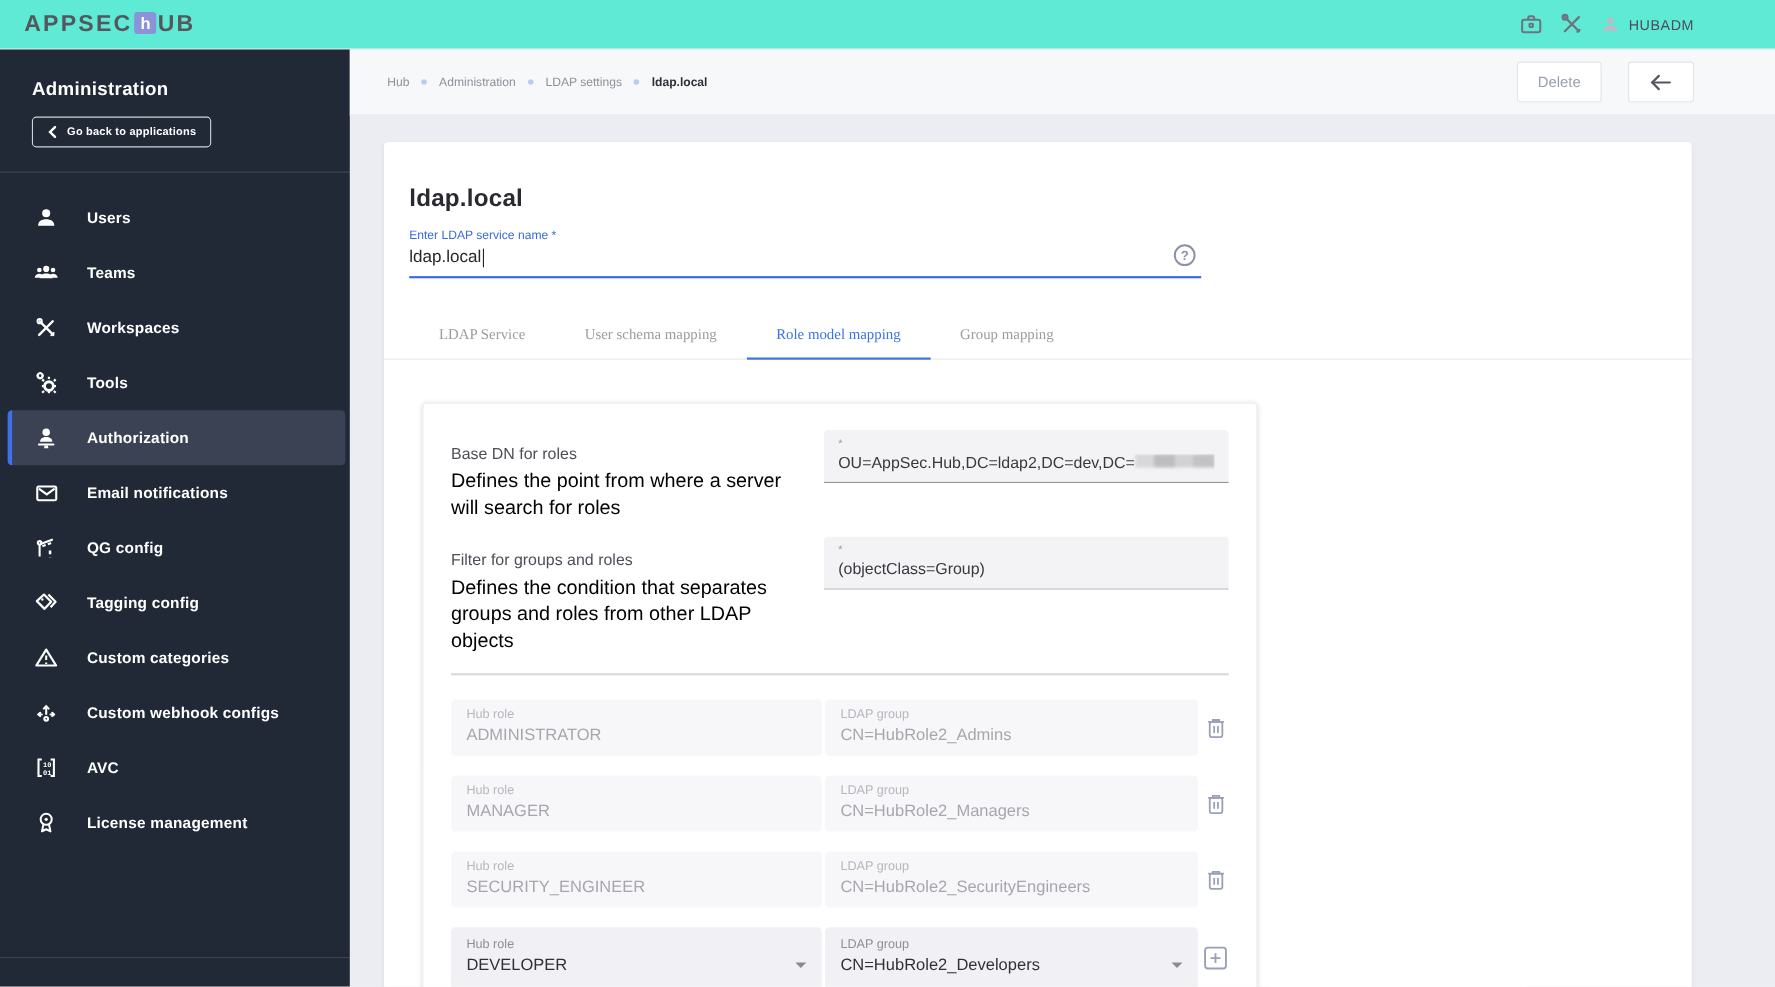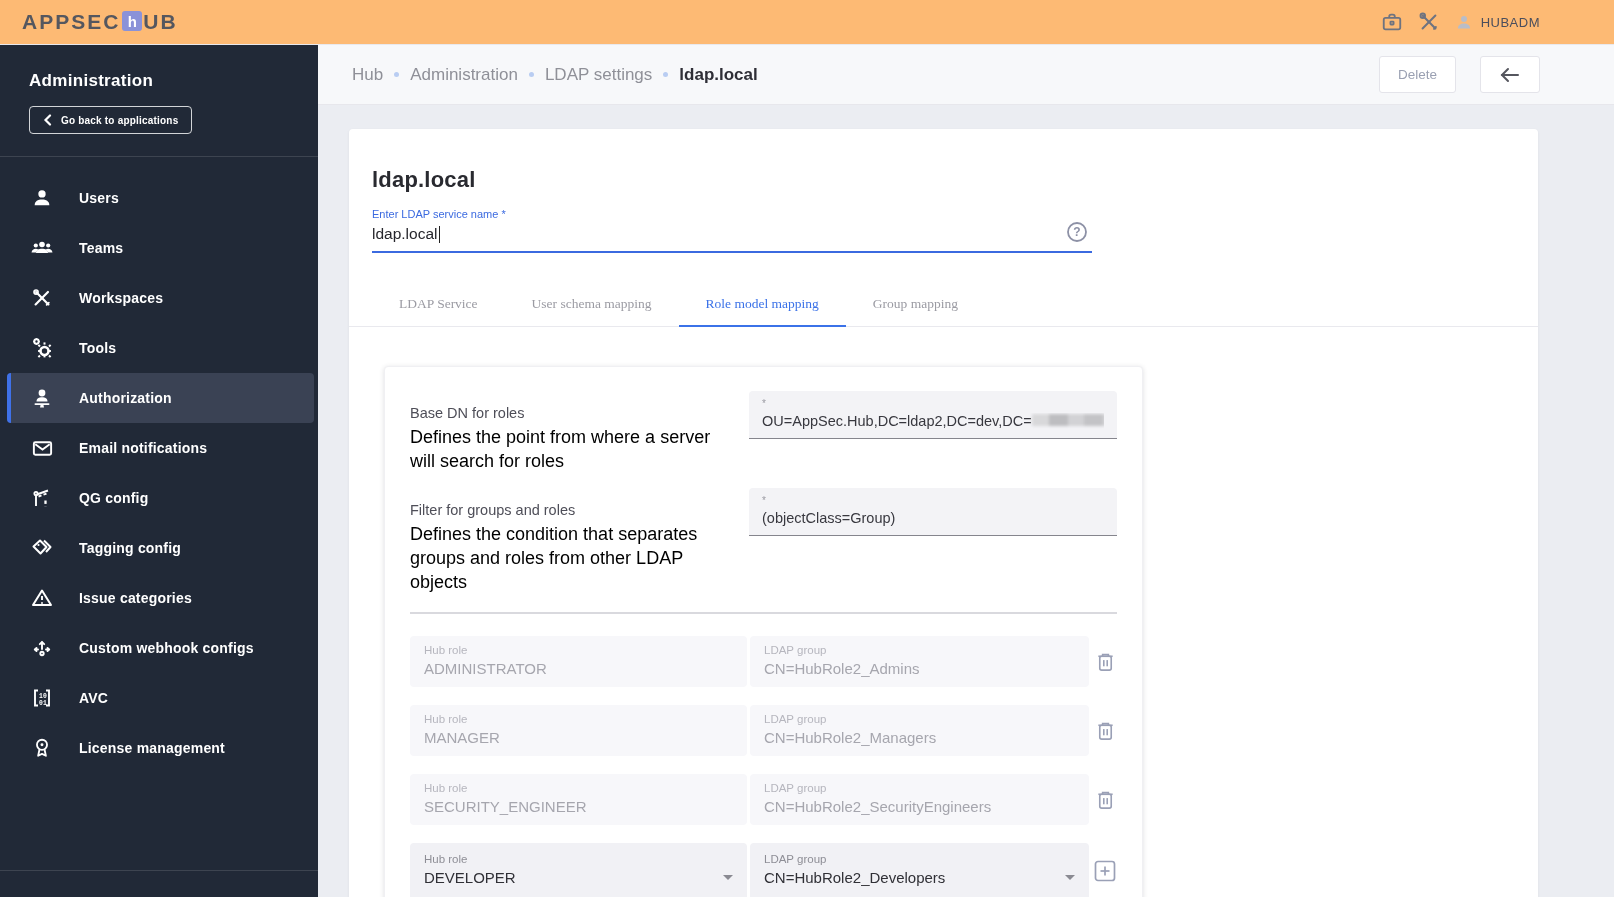--- a/index.html
+++ b/index.html
@@ -1,19 +1,19 @@
 <!DOCTYPE html>
 <html><head>
 <meta charset="utf-8">
 <style>
   * { margin:0; padding:0; box-sizing:border-box; }
   html,body { width:1614px; height:897px; overflow:hidden; font-family:"Liberation Sans", sans-serif; background:#ebedf2; }
 
   
-  .app-header { height:45px; background:#fdba74; border-bottom:1px solid #e9e9ed; display:flex; align-items:center; padding:0 74px 0 22px; }
+  .app-header { height:45px; background:#5eead4; border-bottom:1px solid #e9e9ed; display:flex; align-items:center; padding:0 74px 0 22px; }
   .logo { display:flex; align-items:center; font-weight:bold; font-size:21px; letter-spacing:2px; color:#55575f; }
   .logo-badge { width:20px; height:20px; background:#8a92d8; color:#fff; border-radius:3px; display:inline-flex; align-items:center; justify-content:center; font-size:15px; letter-spacing:0; margin:0 1px 2px 2px; }
   .hdr-right { margin-left:auto; display:flex; align-items:center; gap:15px; }
   .hdr-ico { width:22px; height:22px; display:inline-flex; }
   .user-chip { display:flex; align-items:center; gap:8px; font-size:13px; color:#4a4e5c; letter-spacing:.5px; }
 
   
   .layout { display:flex; height:852px; }
 
   
@@ -26,21 +26,21 @@
   .nav-item { height:50px; display:flex; align-items:center; padding-left:30px; gap:25px; font-size:14px; font-weight:600; position:relative; cursor:pointer; letter-spacing:.2px; }
   .nav-item.active { background:#3a4254; border-radius:4px; margin:0 4px 0 7px; padding-left:23px; }
   .nav-item.active::before { content:""; position:absolute; left:0; top:0; bottom:0; width:4px; background:#3f71e8; border-radius:4px 0 0 4px; }
   .nav-ico { width:24px; height:24px; display:inline-flex; align-items:center; justify-content:center; flex:none; }
   .sb-spacer { flex:1; }
   .sb-foot { border-top:1px solid rgba(255,255,255,.13); height:27px; }
 
   
   .main { flex:1; display:flex; flex-direction:column; min-width:0; }
   .crumbbar { height:60px; background:#f7f8fa; border-bottom:1px solid #e7e7ec; display:flex; align-items:center; padding:0 74px 0 34px; flex:none; }
-  .crumbs { display:flex; align-items:center; font-size:17px; color:#8f9098; }
+  .crumbs { display:flex; align-items:center; font-size:11px; color:#8f9098; }
   .crumb { cursor:pointer; }
   .crumb-dot { width:5px; height:5px; border-radius:50%; background:#b9cdf2; margin:0 11px; display:inline-block; }
   .crumb-current { font-weight:bold; color:#2e2e36; }
   .crumb-actions { margin-left:auto; display:flex; gap:24px; }
   .btn-delete { height:37px; padding:0 18px; background:#fff; border:1px solid #e4e4ea; border-radius:3px; color:#9aa0b2; font-size:13.5px; cursor:pointer; font-family:inherit; }
   .btn-back { height:37px; width:60px; background:#fff; border:1px solid #e4e4ea; border-radius:3px; display:flex; align-items:center; justify-content:center; cursor:pointer; }
 
   .content { flex:1; padding:24px 76px 0 31px; min-height:0; }
   .card { background:#fff; border-radius:4px; box-shadow:0 1px 3px rgba(40,40,60,.07); height:810px; }
 
@@ -243,21 +243,21 @@
           <span class="nav-label">Tagging config</span>
         </div>
         <div class="nav-item">
           <span class="nav-ico">
             <svg width="24" height="24" viewBox="0 0 24 24" fill="none" stroke="#fff" stroke-width="2" stroke-linejoin="round">
               <path d="M12 4.5L21 19H3z"></path>
               <path d="M12 10v4" stroke-width="1.9"></path>
               <path d="M12 16.3v1.4" stroke-width="1.9"></path>
             </svg>
           </span>
-          <span class="nav-label">Issue categories</span>
+          <span class="nav-label">Custom categories</span>
         </div>
         <div class="nav-item">
           <span class="nav-ico">
             <svg width="24" height="24" viewBox="0 0 24 24" fill="none" stroke="#fff" stroke-width="1.9" stroke-linecap="round">
               <path d="M12 13V6.5"></path>
               <path d="M9.8 8.2L12 6l2.2 2.2"></path>
               <path d="M5 13.5h3"></path>
               <path d="M6.5 12L5 13.5 6.5 15"></path>
               <path d="M19 13.5h-3"></path>
               <path d="M17.5 12l1.5 1.5-1.5 1.5"></path>

